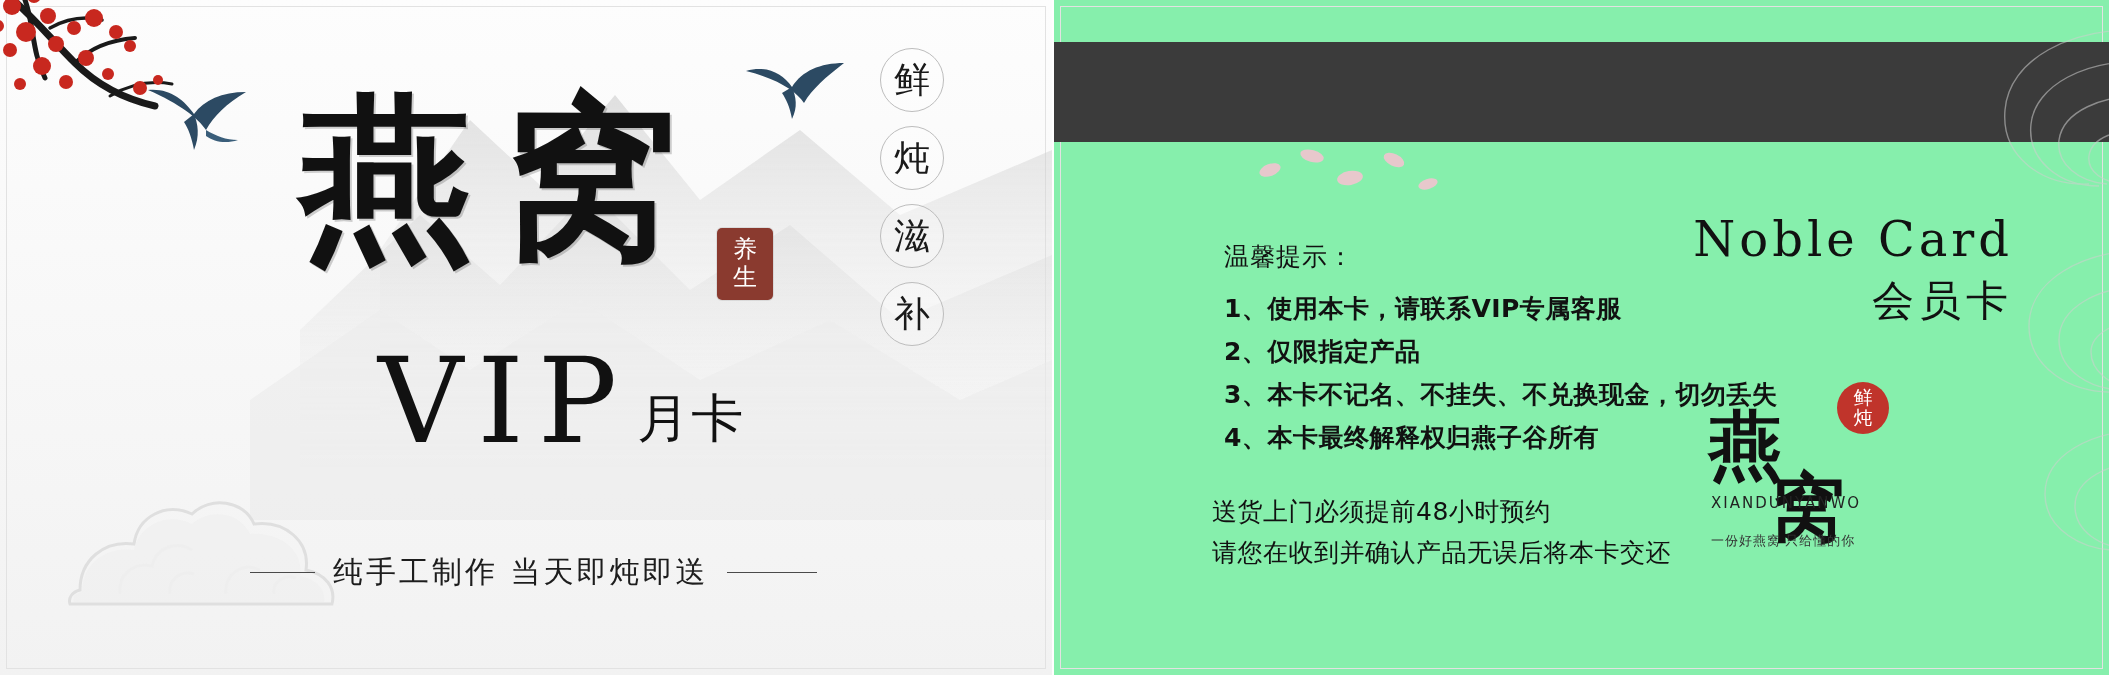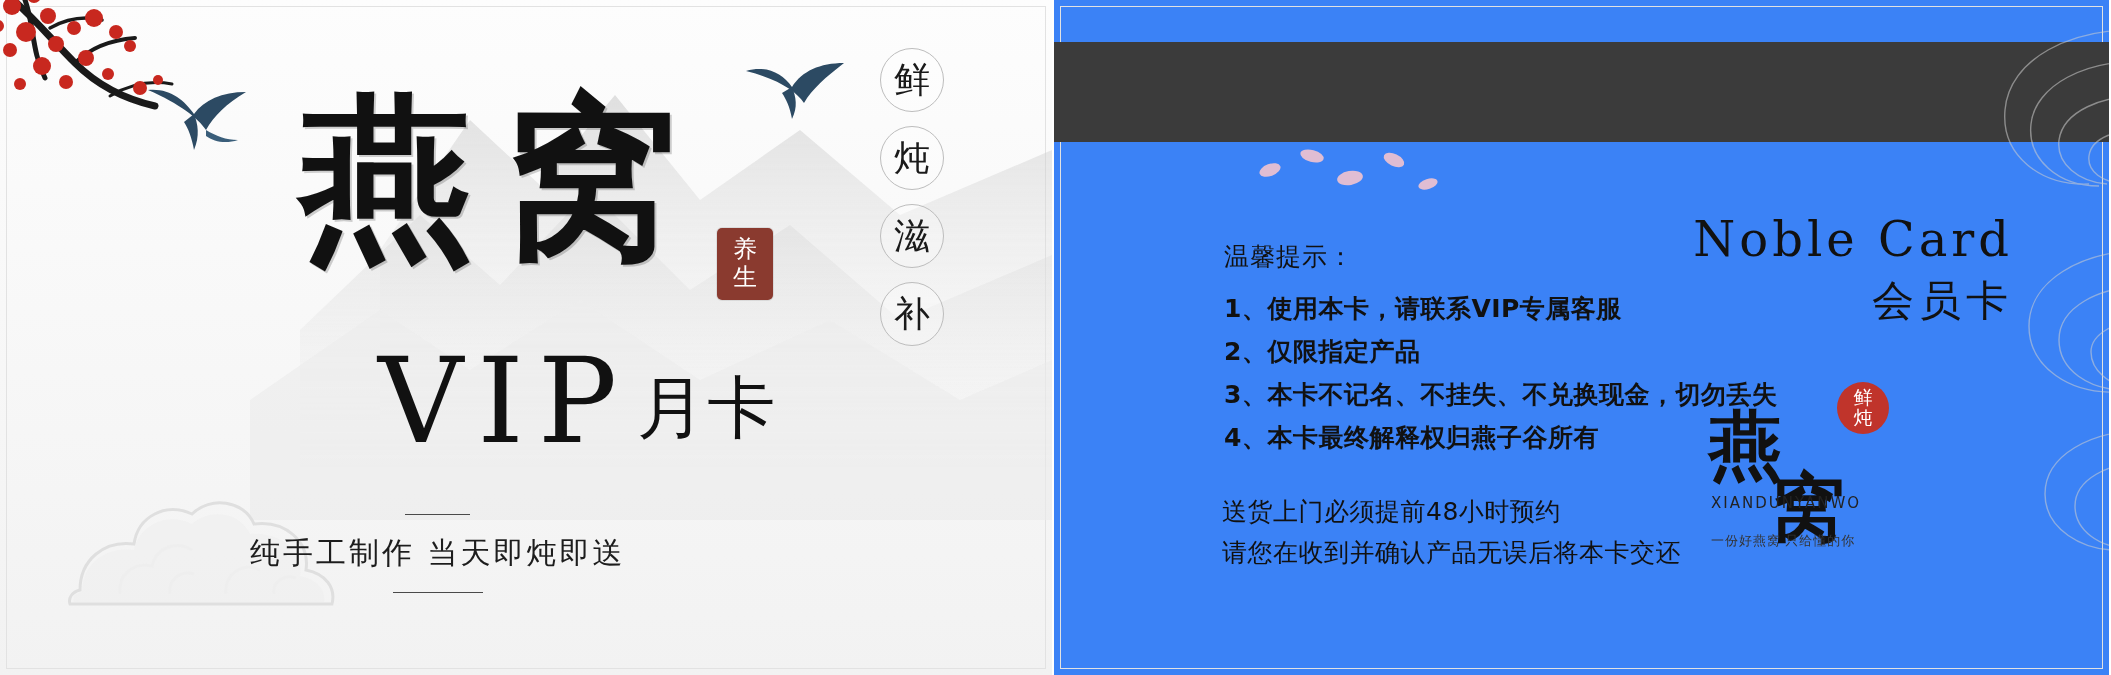--- a/index.html
+++ b/index.html
@@ -128,21 +128,21 @@
   }
   .vip-text {
     font-family: "DejaVu Serif", "Liberation Serif", serif;
     font-size: 118px;
     letter-spacing: 14px;
     color: #111;
     line-height: 1;
   }
   .vip-suffix {
     font-family: Liberation Sans, sans-serif;
-    font-size: 68px;
+    font-size: 52px;
     color: #111;
     letter-spacing: 2px;
     padding-bottom: 6px;
     margin-left: 6px;
   }
 
   
   .cloud {
     position: absolute;
     left: 60px;
@@ -152,42 +152,41 @@
     opacity: .85;
   }
 
   .tagline-row {
     position: absolute;
     left: 250px;
     bottom: 82px;
     display: flex;
     align-items: center;
     gap: 18px;
-    flex-direction: column;
   }
   .rule-left, .rule-right {
     height: 1px;
     background: #4a4a4a;
   }
   .rule-left { width: 65px; }
   .rule-right { width: 90px; }
   .tagline {
     font-family: "DejaVu Sans", sans-serif;
     font-size: 30px;
     color: #1d1d1d;
     letter-spacing: 3px;
     white-space: nowrap;
   }
 
   
   .card-back {
     position: relative;
     width: 1055px;
     height: 675px;
-    background: #3b82f6;
+    background: #86efac;
     overflow: hidden;
   }
   .card-back .inner-border {
     position: absolute;
     left: 6px; top: 6px; right: 6px; bottom: 6px;
     border: 1px solid #e2e2e2;
     pointer-events: none;
   }
   .dark-band {
     position: absolute;
@@ -235,21 +234,21 @@
   .notes-list li {
     font-family: "DejaVu Sans", sans-serif;
     font-size: 25px;
     color: #111;
     line-height: 1.72;
     letter-spacing: .5px;
     white-space: nowrap;
   }
   .footer-notes {
     position: absolute;
-    left: 168px;
+    left: 158px;
     top: 492px;
   }
   .footer-notes div {
     font-family: "DejaVu Sans", sans-serif;
     font-size: 25px;
     color: #111;
     line-height: 1.62;
     letter-spacing: .5px;
     white-space: nowrap;
   }

